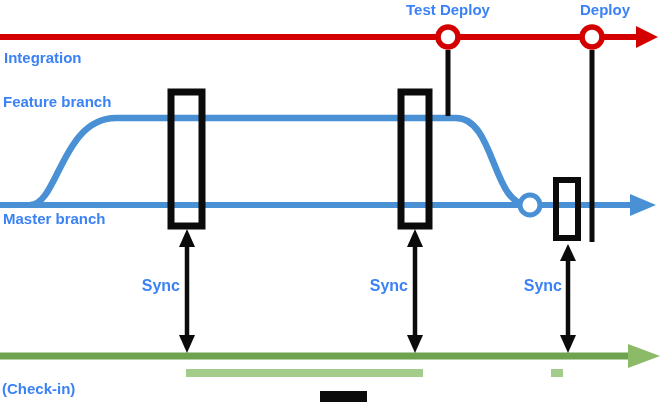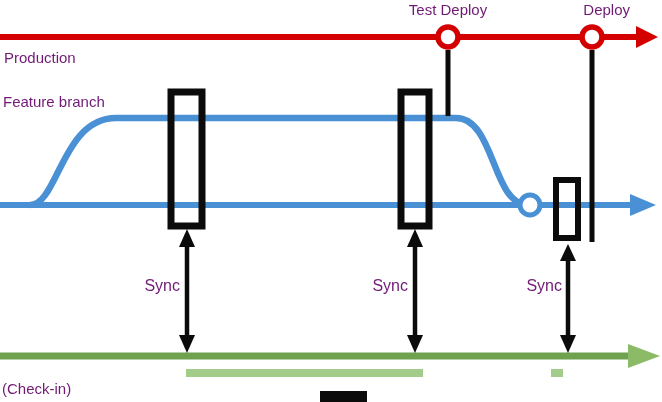--- a/index.html
+++ b/index.html
@@ -1,21 +1,21 @@
 <!DOCTYPE html>
 <html><head>
 <meta charset="utf-8">
 <style>
   html,body{margin:0;padding:0;background:#fff;}
   #stage{
     position:relative;width:662px;height:402px;overflow:hidden;
     background:#ffffff;font-family:"Liberation Sans",sans-serif;
   }
   #stage svg{position:absolute;left:0;top:0;}
-  .lbl{position:absolute;color:#701a75;font-weight:normal;white-space:nowrap;}
+  .lbl{position:absolute;color:#3b82f6;font-weight:bold;white-space:nowrap;}
   .lbl-main{font-size:15px;}
   .lbl-sync{font-size:16px;width:44px;text-align:right;}
   .lbl-center{text-align:center;}
 </style>
 </head>
 <body>
 
 <div id="stage">
 
   <svg width="662" height="402" viewBox="0 0 662 402">
@@ -60,24 +60,25 @@
     <circle cx="592" cy="37" r="10" fill="#ffffff" stroke="#d40000" stroke-width="5.5"></circle>
     <circle cx="530" cy="205" r="10" fill="#ffffff" stroke="#4a90d5" stroke-width="5"></circle>
 
     <rect x="320" y="391" width="47" height="11" fill="#0b0b0b"></rect>
   </svg>
 
   <div class="lbl lbl-main lbl-center" style="left:396px;top:1px;width:104px;">Test Deploy</div>
 
   <div class="lbl lbl-main lbl-center" style="left:554px;top:1px;width:76px;text-align:right;">Deploy</div>
 
-  <div class="lbl lbl-main" style="left:4px;top:49px;">Production</div>
+  <div class="lbl lbl-main" style="left:4px;top:49px;">Integration</div>
 
   <div class="lbl lbl-main" style="left:3px;top:93px;">Feature branch</div>
 
+  <div class="lbl lbl-main" style="left:3px;top:210px;">Master branch</div>
 
   <div class="lbl lbl-sync" style="left:136px;top:277px;">Sync</div>
 
   <div class="lbl lbl-sync" style="left:364px;top:277px;">Sync</div>
 
   <div class="lbl lbl-sync" style="left:518px;top:277px;">Sync</div>
 
 
   <div class="lbl lbl-main" style="left:2px;top:380px;">(Check-in)</div>
 </div>

